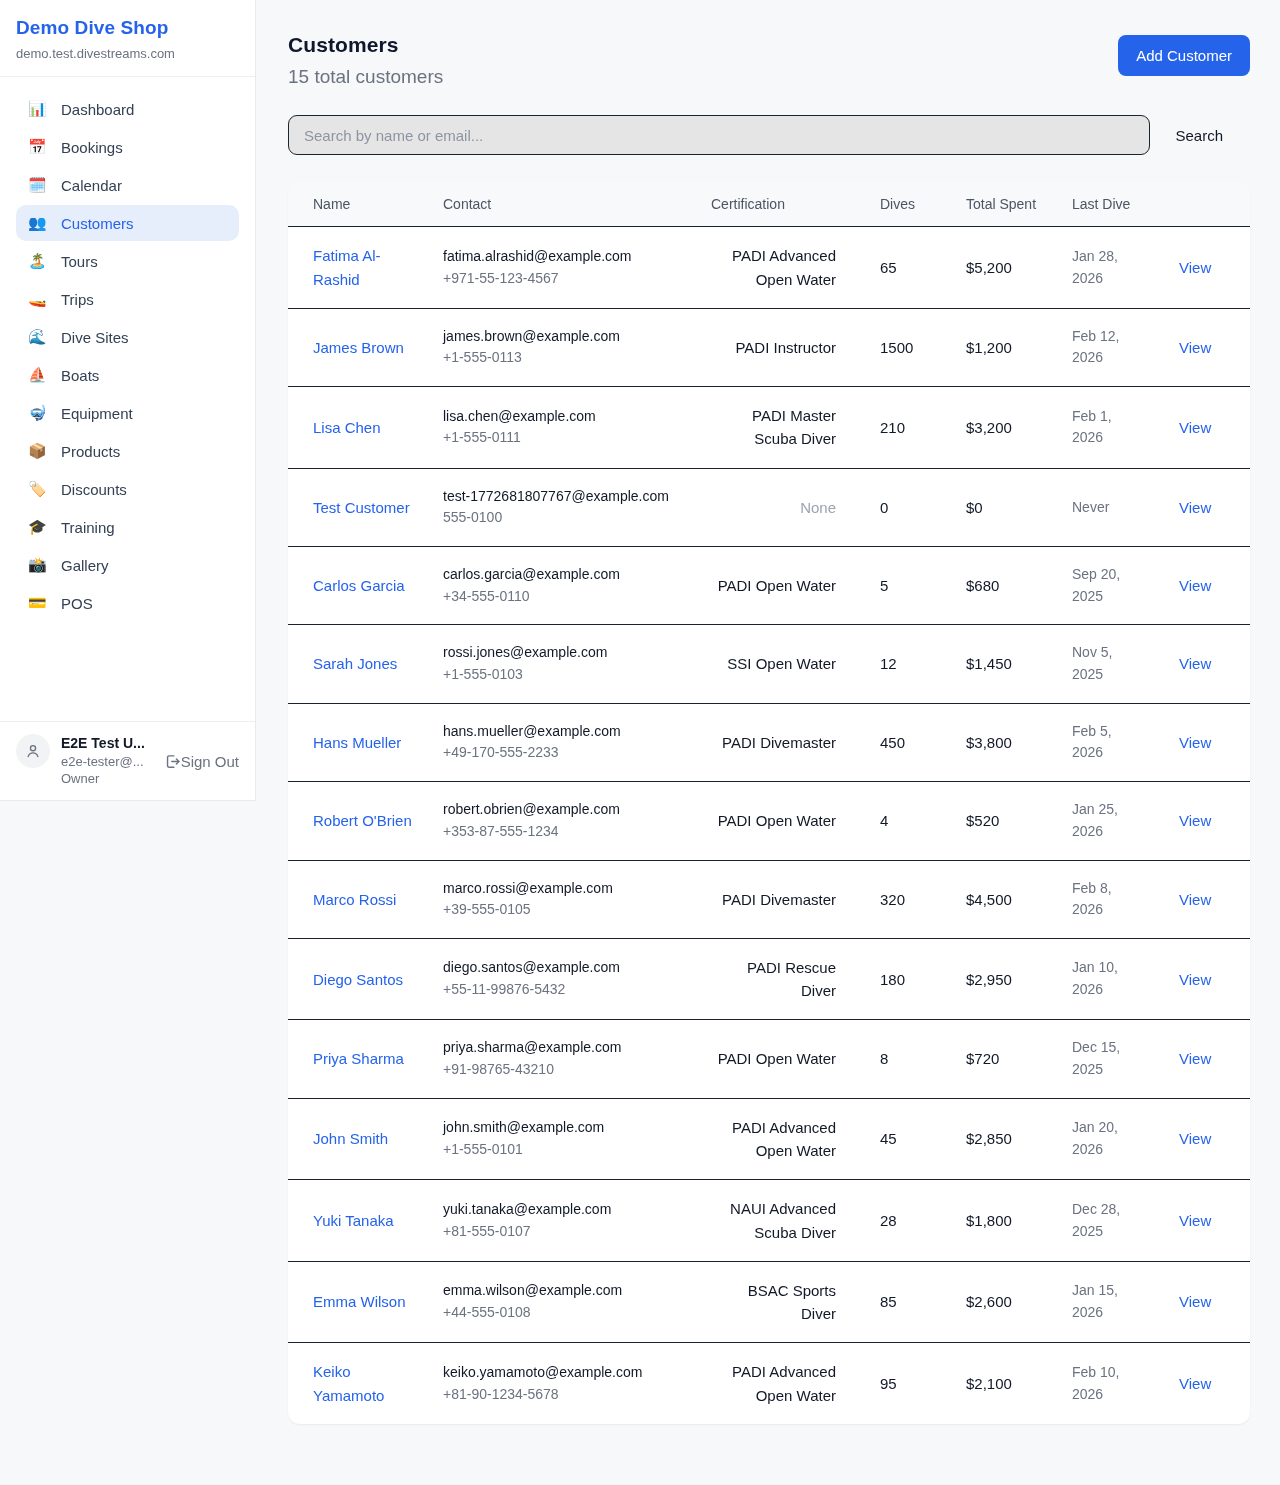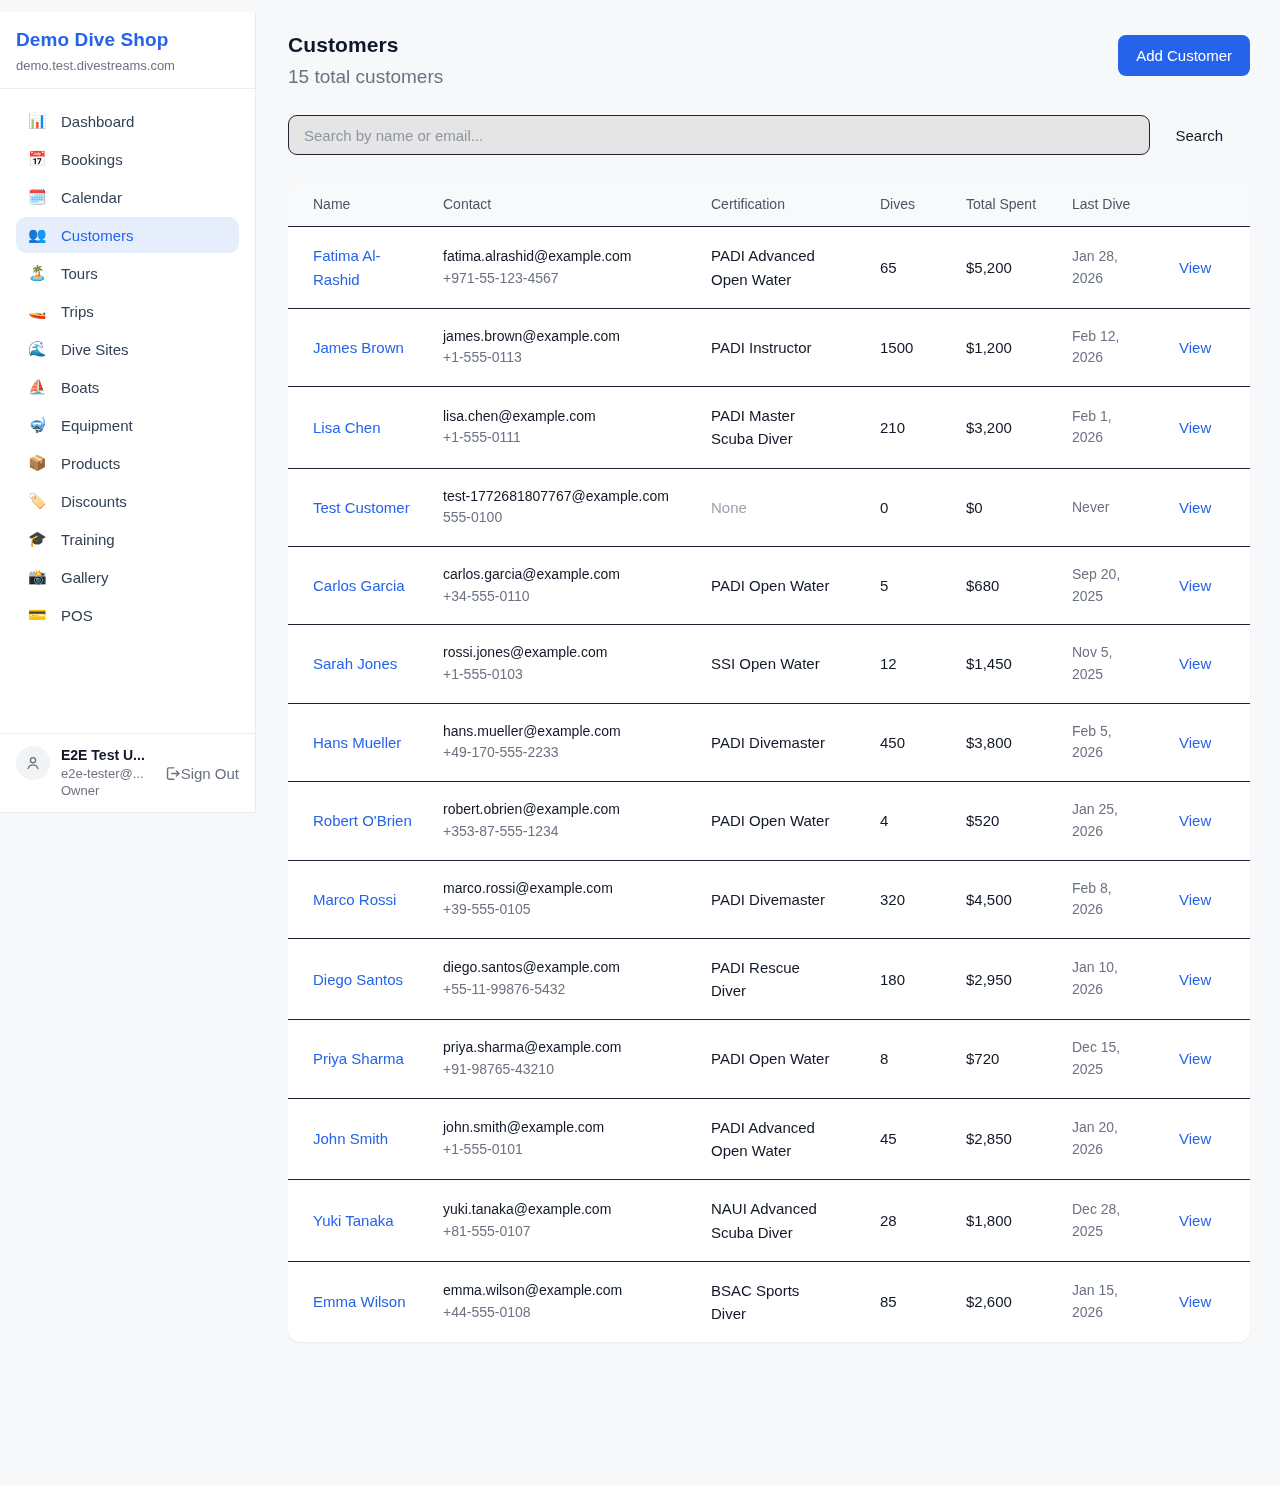--- a/index.html
+++ b/index.html
@@ -6,21 +6,21 @@
   html,body { margin:0; padding:0; }
   body {
     width:1280px; height:1485px; position:relative;
     background:#f7f8f9; color:#111827;
     font-family:"Liberation Sans","DejaVu Sans",sans-serif;
     -webkit-font-smoothing:antialiased;
   }
 
   
   .sidebar {
-    position:absolute; top:12px; left:0; width:256px; height:801px;
+    position:absolute; top:0; left:0; width:256px; height:801px;
     background:#ffffff; border-right:1px solid #e8eaee; border-bottom:1px solid #e8eaee;
     display:flex; flex-direction:column;
   }
   .brand { padding:17px 16px 15px 16px; border-bottom:1px solid #eceef1; }
   .brand-name { color:#2563eb; font-size:19px; font-weight:bold; letter-spacing:.1px; }
   .brand-domain { margin-top:7px; color:#6b7280; font-size:13px; }
   .nav { padding:14px 16px 0 16px; flex:1; }
   .nav-item {
     display:flex; align-items:center; gap:13px;
     padding:9px 12px; border-radius:10px; margin-bottom:2px;
@@ -91,21 +91,21 @@
   tbody tr { border-bottom:1px solid #1a2230; }
   tbody tr:last-child { border-bottom:none; }
   td {
     padding:17px 20px 17px 10px; font-size:15px; vertical-align:middle;
     line-height:1.55; color:#111827; overflow-wrap:break-word;
   }
   td:first-child { padding-left:25px; }
   .name-link { color:#2563eb; font-weight:500; text-decoration:none; cursor:pointer; }
   .email { color:#111827; font-size:14px; }
   .phone { color:#6b7280; font-size:14px; }
-  .cert { padding-right:34px; }
+  .cert { padding-right:34px;text-align:right; }
   .cert.muted { color:#9ca3af; }
   .lastdive { color:#6b7280; font-size:14px; padding-right:24px; }
   .view-link { color:#2563eb; text-decoration:none; cursor:pointer; font-size:15px; }
 </style>
 </head>
 <body>
 
 <aside class="sidebar">
   <div class="brand">
     <div class="brand-name">Demo Dive Shop</div>
@@ -392,16 +392,28 @@
     <td>
       <div class="email">emma.wilson@example.com</div>
       <div class="phone">+44-555-0108</div>
     </td>
     <td class="cert">BSAC Sports Diver</td>
     <td>85</td>
     <td>$2,600</td>
     <td class="lastdive">Jan 15, 2026</td>
     <td><a class="view-link">View</a></td>
   </tr>
+          <tr>
+    <td><a class="name-link">Keiko Yamamoto</a></td>
+    <td>
+      <div class="email">keiko.yamamoto@example.com</div>
+      <div class="phone">+81-90-1234-5678</div>
+    </td>
+    <td class="cert">PADI Advanced Open Water</td>
+    <td>95</td>
+    <td>$2,100</td>
+    <td class="lastdive">Feb 10, 2026</td>
+    <td><a class="view-link">View</a></td>
+  </tr>
         </tbody>
     </table>
   </div>
 </main>
 
 </body></html>

